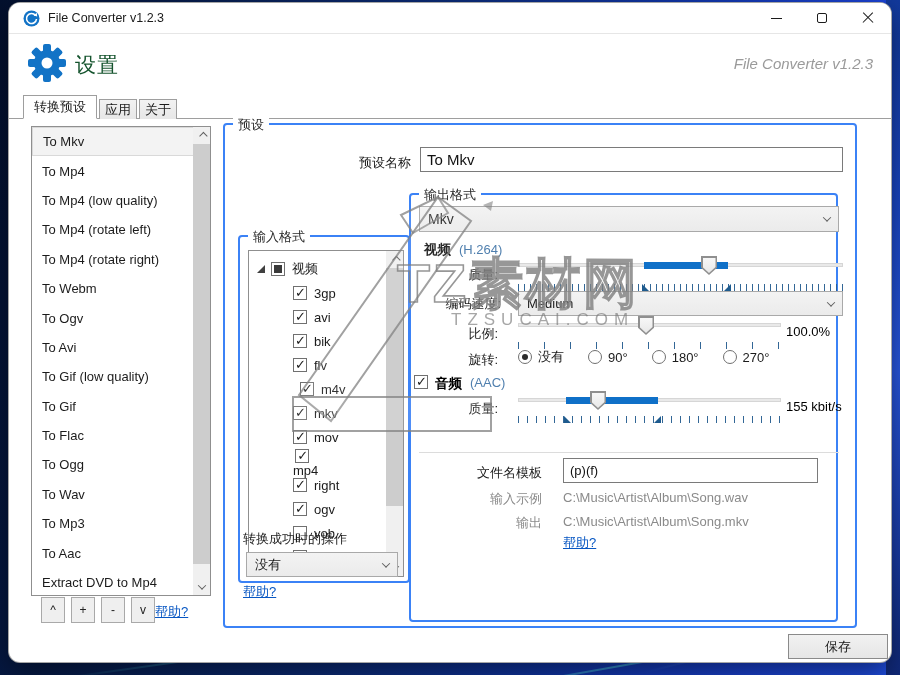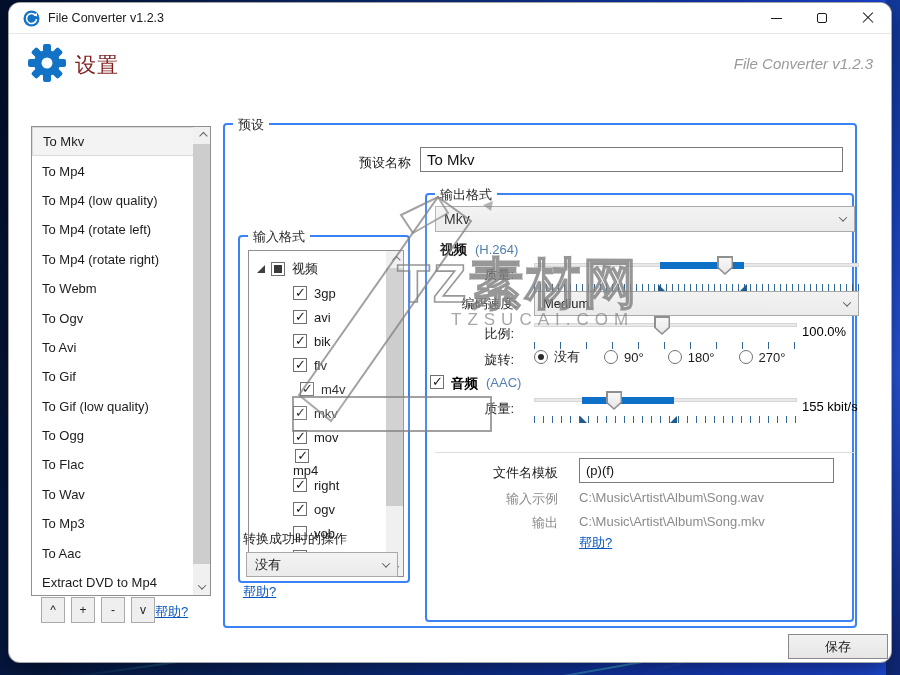--- a/index.html
+++ b/index.html
@@ -31,21 +31,21 @@
   .cap-btn { width:46px; height:100%; display:flex; align-items:center; justify-content:center; cursor:pointer; }
   .glyph-min { width:11px; height:1px; background:#1b1b1b; }
   .glyph-max { width:10px; height:10px; border:1px solid #1b1b1b; border-radius:2px; }
   .glyph-close { position:relative; width:12px; height:12px; }
   .glyph-close::before,.glyph-close::after { content:""; position:absolute; left:-1px; top:5px; width:14px; height:1.4px; background:#1b1b1b; }
   .glyph-close::before { transform:rotate(45deg); } .glyph-close::after { transform:rotate(-45deg); }
 
   
   .header { position:absolute; left:0; top:32px; right:0; height:58px; }
   .gear { position:absolute; left:18px; top:8px; }
-  .page-title { position:absolute; left:66px; top:16px; font-size:21px; color:#7f1d1d; letter-spacing:1px; }
+  .page-title { position:absolute; left:66px; top:16px; font-size:21px; color:#14532d; letter-spacing:1px; }
   .header-version { position:absolute; right:18px; top:20px; font-size:15px; font-style:italic; color:#9a9a9a; }
 
   
   .tabstrip { position:absolute; left:0; top:93px; right:0; height:23px; border-bottom:1px solid #9e9e9e; }
   .tab { position:absolute; bottom:-1px; border:1px solid #9e9e9e; border-bottom:none;
     font-size:13px; color:#1b1b1b; display:flex; align-items:center; justify-content:center; cursor:pointer;
     background:linear-gradient(#f2f2f2,#e7e7e7); height:20px; }
   .tab.active { background:#fff; height:24px; border-bottom:1px solid #fff; z-index:2; }
   .tab.t0 { left:14px; width:74px; }
   .tab.t1 { left:90px; width:38px; }
@@ -70,21 +70,21 @@
     border:1px solid #a9a9a9; font-size:12px; color:#222; display:flex; align-items:center; justify-content:center; cursor:pointer; }
   .link { color:#0857c3; text-decoration:underline; font-size:13px; cursor:pointer; }
   .sb-help { position:absolute; left:146px; top:600px; }
 
   
   .groupbox { position:absolute; border:2px solid #3b82f6; border-radius:4px; background:transparent; }
   .gb-label { position:absolute; top:-9px; left:8px; background:#fff; padding:0 5px; font-size:13px; color:#2b2b2b; white-space:nowrap; }
 
   .preset-box { left:214px; top:120px; width:634px; height:505px; }
   .inputfmt-box { left:13px; top:62px; width:172px; height:348px;margin-top:48px; }
-  .output-box { left:200px; top:68px; width:429px; height:429px;padding-left:24px; }
+  .output-box { left:184px; top:68px; width:429px; height:429px;padding-left:24px; }
 
   .lbl { font-size:13px; color:#1b1b1b; white-space:nowrap; }
   .lbl.right { text-align:right; position:absolute; }
   .gray { color:#8a8a8a; }
 
   .name-label { position:absolute; left:0; top:29px; width:186px; text-align:right; }
   .name-input { position:absolute; left:195px; top:22px; width:423px; height:25px;
     border:1px solid #7a7a7a; font-size:15px; color:#111; padding:0 6px; font-family:inherit; background:#fff; }
 
   
@@ -183,20 +183,25 @@
           <rect x="-4" y="-19" width="8" height="38" rx="2" transform="rotate(135)"></rect>
           <circle r="13"></circle>
         </g>
       </g>
       <circle cx="20" cy="20" r="5.5" fill="#fff"></circle>
     </svg>
     <div class="page-title">设置</div>
     <div class="header-version">File Converter v1.2.3</div>
   </div>
 
+  <div class="tabstrip">
+    <div class="tab t0 active">转换预设</div>
+    <div class="tab t1">应用</div>
+    <div class="tab t2">关于</div>
+  </div>
 
   <div class="listbox">
     <div class="sb-item selected">
         <span>To Mkv</span>
       </div>
     <div class="sb-item">
         <span>To Mp4</span>
       </div>
     <div class="sb-item">
         <span>To Mp4 (low quality)</span>
@@ -210,30 +215,30 @@
     <div class="sb-item">
         <span>To Webm</span>
       </div>
     <div class="sb-item">
         <span>To Ogv</span>
       </div>
     <div class="sb-item">
         <span>To Avi</span>
       </div>
     <div class="sb-item">
+        <span>To Gif (low quality)</span>
+      </div>
+    <div class="sb-item">
         <span>To Gif</span>
       </div>
     <div class="sb-item">
-        <span>To Gif (low quality)</span>
+        <span>To Flac</span>
       </div>
     <div class="sb-item">
         <span>To Ogg</span>
-      </div>
-    <div class="sb-item">
-        <span>To Flac</span>
       </div>
     <div class="sb-item">
         <span>To Wav</span>
       </div>
     <div class="sb-item">
         <span>To Mp3</span>
       </div>
     <div class="sb-item">
         <span>To Aac</span>
       </div>

